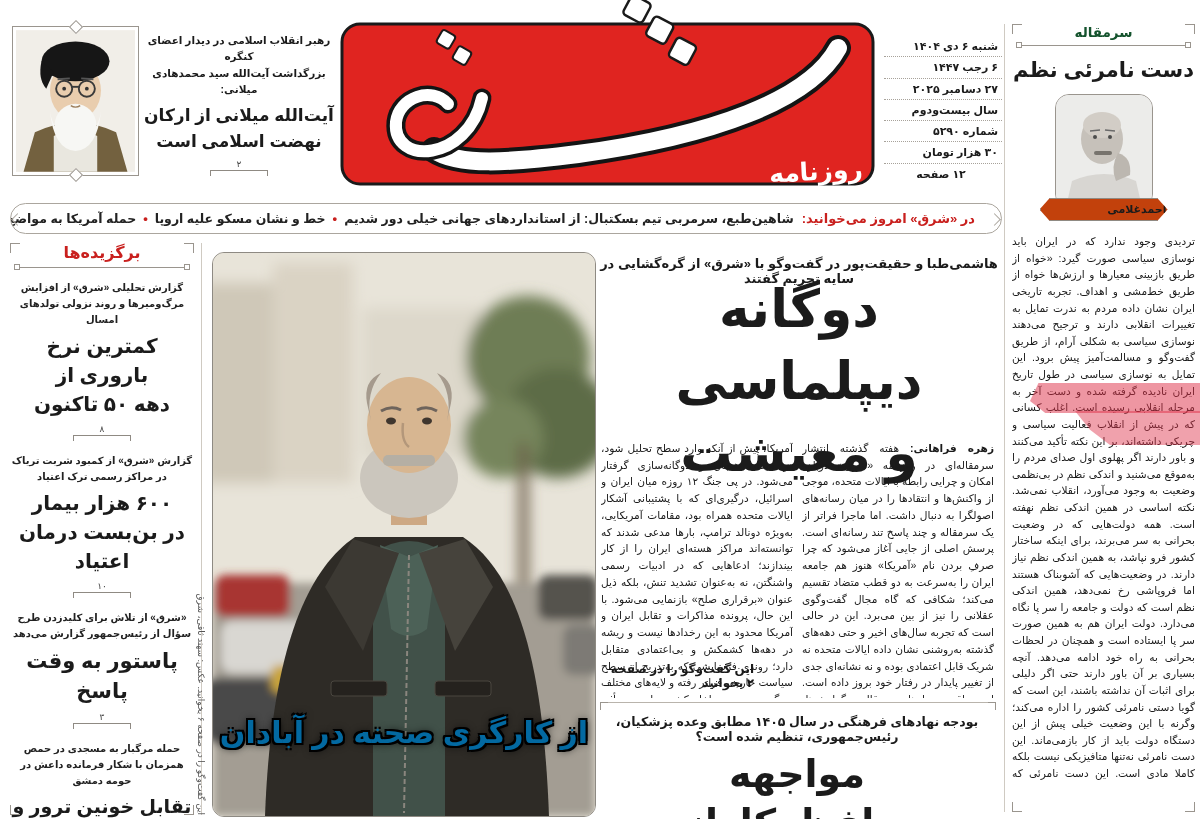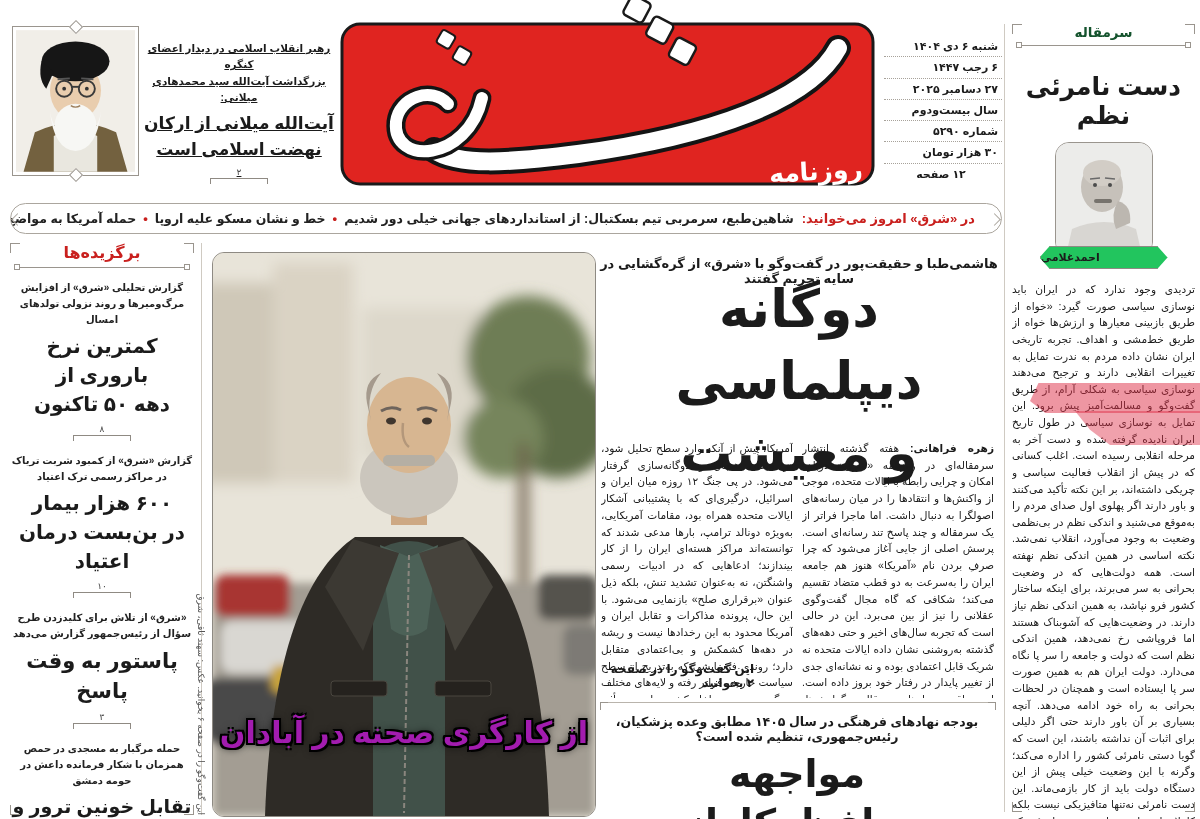--- a/index.html
+++ b/index.html
@@ -6,21 +6,21 @@
   .page{position:relative;width:1200px;height:819px;margin:0 auto;background:#ffffff;
         font-family:"Liberation Sans","DejaVu Sans",sans-serif;direction:rtl;color:#1b1b1b;overflow:hidden;}
   .abs{position:absolute;}
   .ctr{text-align:center;}
   .just{text-align:justify;}
 
   
   .leader-frame{left:12px;top:26px;width:127px;height:150px;border:1px solid #9a958e;background:#fff;padding:3px;box-sizing:border-box;}
   .leader-frame svg{width:100%;height:100%;display:block;}
   .notch{position:absolute;width:8px;height:8px;background:#fff;border:1px solid #9a958e;transform:rotate(45deg);left:50%;margin-left:-5px;}
-  .leader-caption{left:142px;top:40px;width:194px;text-decoration:underline;}
+  .leader-caption{left:142px;top:32px;width:194px;}
   .leader-kicker{font-size:10.5px;font-weight:700;line-height:1.55;}
   .leader-headline{font-size:17px;font-weight:800;line-height:1.5;margin-top:6px;}
 
   
   .pgmark{display:flex;flex-direction:column;align-items:center;margin:6px auto 2px auto;width:64px;}
   .pgmark-num{font-size:9px;color:#444;line-height:1;}
   .pgmark-line{width:56px;height:5px;border:1px solid #8f8a83;border-bottom:none;margin-top:1px;}
 
   
   .masthead{left:340px;top:14px;width:535px;height:176px;}
@@ -32,26 +32,26 @@
   .daterow{font-size:11px;font-weight:600;text-align:right;padding:3px 4px 3px 0;border-bottom:1px dotted #a7a29a;line-height:1.3;}
   .daterow:last-child{border-bottom:none;text-align:center;}
 
   
   .vline{width:0;border-right:1px solid #cfcac2;}
   .editorial{left:1012px;top:24px;width:183px;height:788px;}
   .ed-title{color:#14532d;font-size:13.5px;font-weight:800;letter-spacing:1px;}
   .orn-line{position:relative;height:1px;background:#9a958e;margin:5px 6px 0 6px;}
   .orn-line::before,.orn-line::after{content:"";position:absolute;top:-3px;width:4px;height:4px;border:1px solid #9a958e;background:#fff;}
   .orn-line::before{right:-2px;} .orn-line::after{left:-2px;}
-  .ed-headline{font-size:25px;font-weight:800;margin-top:26px;}
+  .ed-headline{font-size:21px;font-weight:800;margin-top:12px;}
   .ed-photo{width:96px;height:112px;margin:12px auto 0 auto;border:1px solid #9a958e;border-radius:14px;overflow:hidden;background:#ededed;}
   .ed-photo svg{width:100%;height:100%;display:block;}
-  .ed-nameplate{margin:-10px auto 0 auto;width:126px;background:#22c55e;border:1px solid #8f8a83;
+  .ed-nameplate{margin:-10px auto 0 auto;width:126px;background:#c2410c;border:1px solid #8f8a83;
      clip-path:polygon(0 50%,8% 0,92% 0,100% 50%,92% 100%,8% 100%);
-     font-size:11px;font-weight:700;text-align:left;padding:4px 0;position:relative;}
+     font-size:11px;font-weight:700;text-align:right;padding:4px 0;position:relative;}
   .ed-body{margin-top:12px;font-size:10.6px;line-height:1.57;height:552px;overflow:hidden;}
   .ribbon{left:1030px;top:383px;width:170px;height:30px;background:rgba(221,46,70,0.5);
      clip-path:polygon(0 60%,5% 0,100% 0,100% 100%,9% 100%);}
   .ribbon2{left:1075px;top:411px;width:125px;height:34px;background:rgba(221,46,70,0.45);
      clip-path:polygon(0 0,100% 0,100% 100%,28% 100%,12% 55%);}
 
   
   .ticker{left:10px;top:203px;width:992px;height:31px;border:1.5px solid #aba69e;border-radius:16px;
      display:flex;align-items:center;white-space:nowrap;overflow:hidden;padding:0 26px;box-sizing:border-box;justify-content:flex-start;}
   .ticker .lead{color:#c9201e;font-weight:800;font-size:13px;margin-left:8px;}
@@ -72,21 +72,21 @@
   .corner.tl{border-top:1px solid #9a958e;border-left:1px solid #9a958e;left:0;top:0;}
   .corner.tr{border-top:1px solid #9a958e;border-right:1px solid #9a958e;right:0;top:0;}
   .corner.bl{border-bottom:1px solid #9a958e;border-left:1px solid #9a958e;left:0;bottom:0;}
   .corner.br{border-bottom:1px solid #9a958e;border-right:1px solid #9a958e;right:0;bottom:0;}
 
   
   .main-photo{left:212px;top:252px;width:382px;height:563px;border:1px solid #8e8a83;border-radius:12px;overflow:hidden;background:#e7e3d9;}
   .main-photo svg{width:100%;height:100%;display:block;}
   .photo-strip{position:absolute;left:0;right:0;top:428px;height:24px;background:rgba(38,36,33,0.78);
      color:#fff;font-size:13px;font-weight:700;display:flex;align-items:center;justify-content:center;}
-  .photo-headline{position:absolute;left:0;right:0;top:458px;color:#a21caf;font-size:30px;font-weight:900;line-height:1.45;text-align:center;
+  .photo-headline{position:absolute;left:0;right:0;top:458px;color:#0369a1;font-size:30px;font-weight:900;line-height:1.45;text-align:center;
      text-shadow:2px 2px 0 #000,-2px 2px 0 #000,2px -2px 0 #000,-2px -2px 0 #000,0 0 8px #000;}
   .photo-credit{left:-18px;top:591px;width:436px;height:12px;transform:rotate(90deg);font-size:9px;color:#555;text-align:right;}
 
   
   .main-kicker{left:600px;top:256px;width:398px;font-size:13px;font-weight:800;}
   .main-headline{left:598px;top:274px;width:402px;font-size:52px;font-weight:900;line-height:1.38;letter-spacing:-1px;}
   .cols{left:600px;top:440px;width:394px;height:258px;display:flex;gap:9px;overflow:hidden;}
   .col{width:192px;height:258px;overflow:hidden;font-size:10.6px;line-height:1.58;}
   .byline{font-weight:800;}
   .col-footer{left:604px;top:662px;width:150px;font-size:12px;font-weight:800;}

